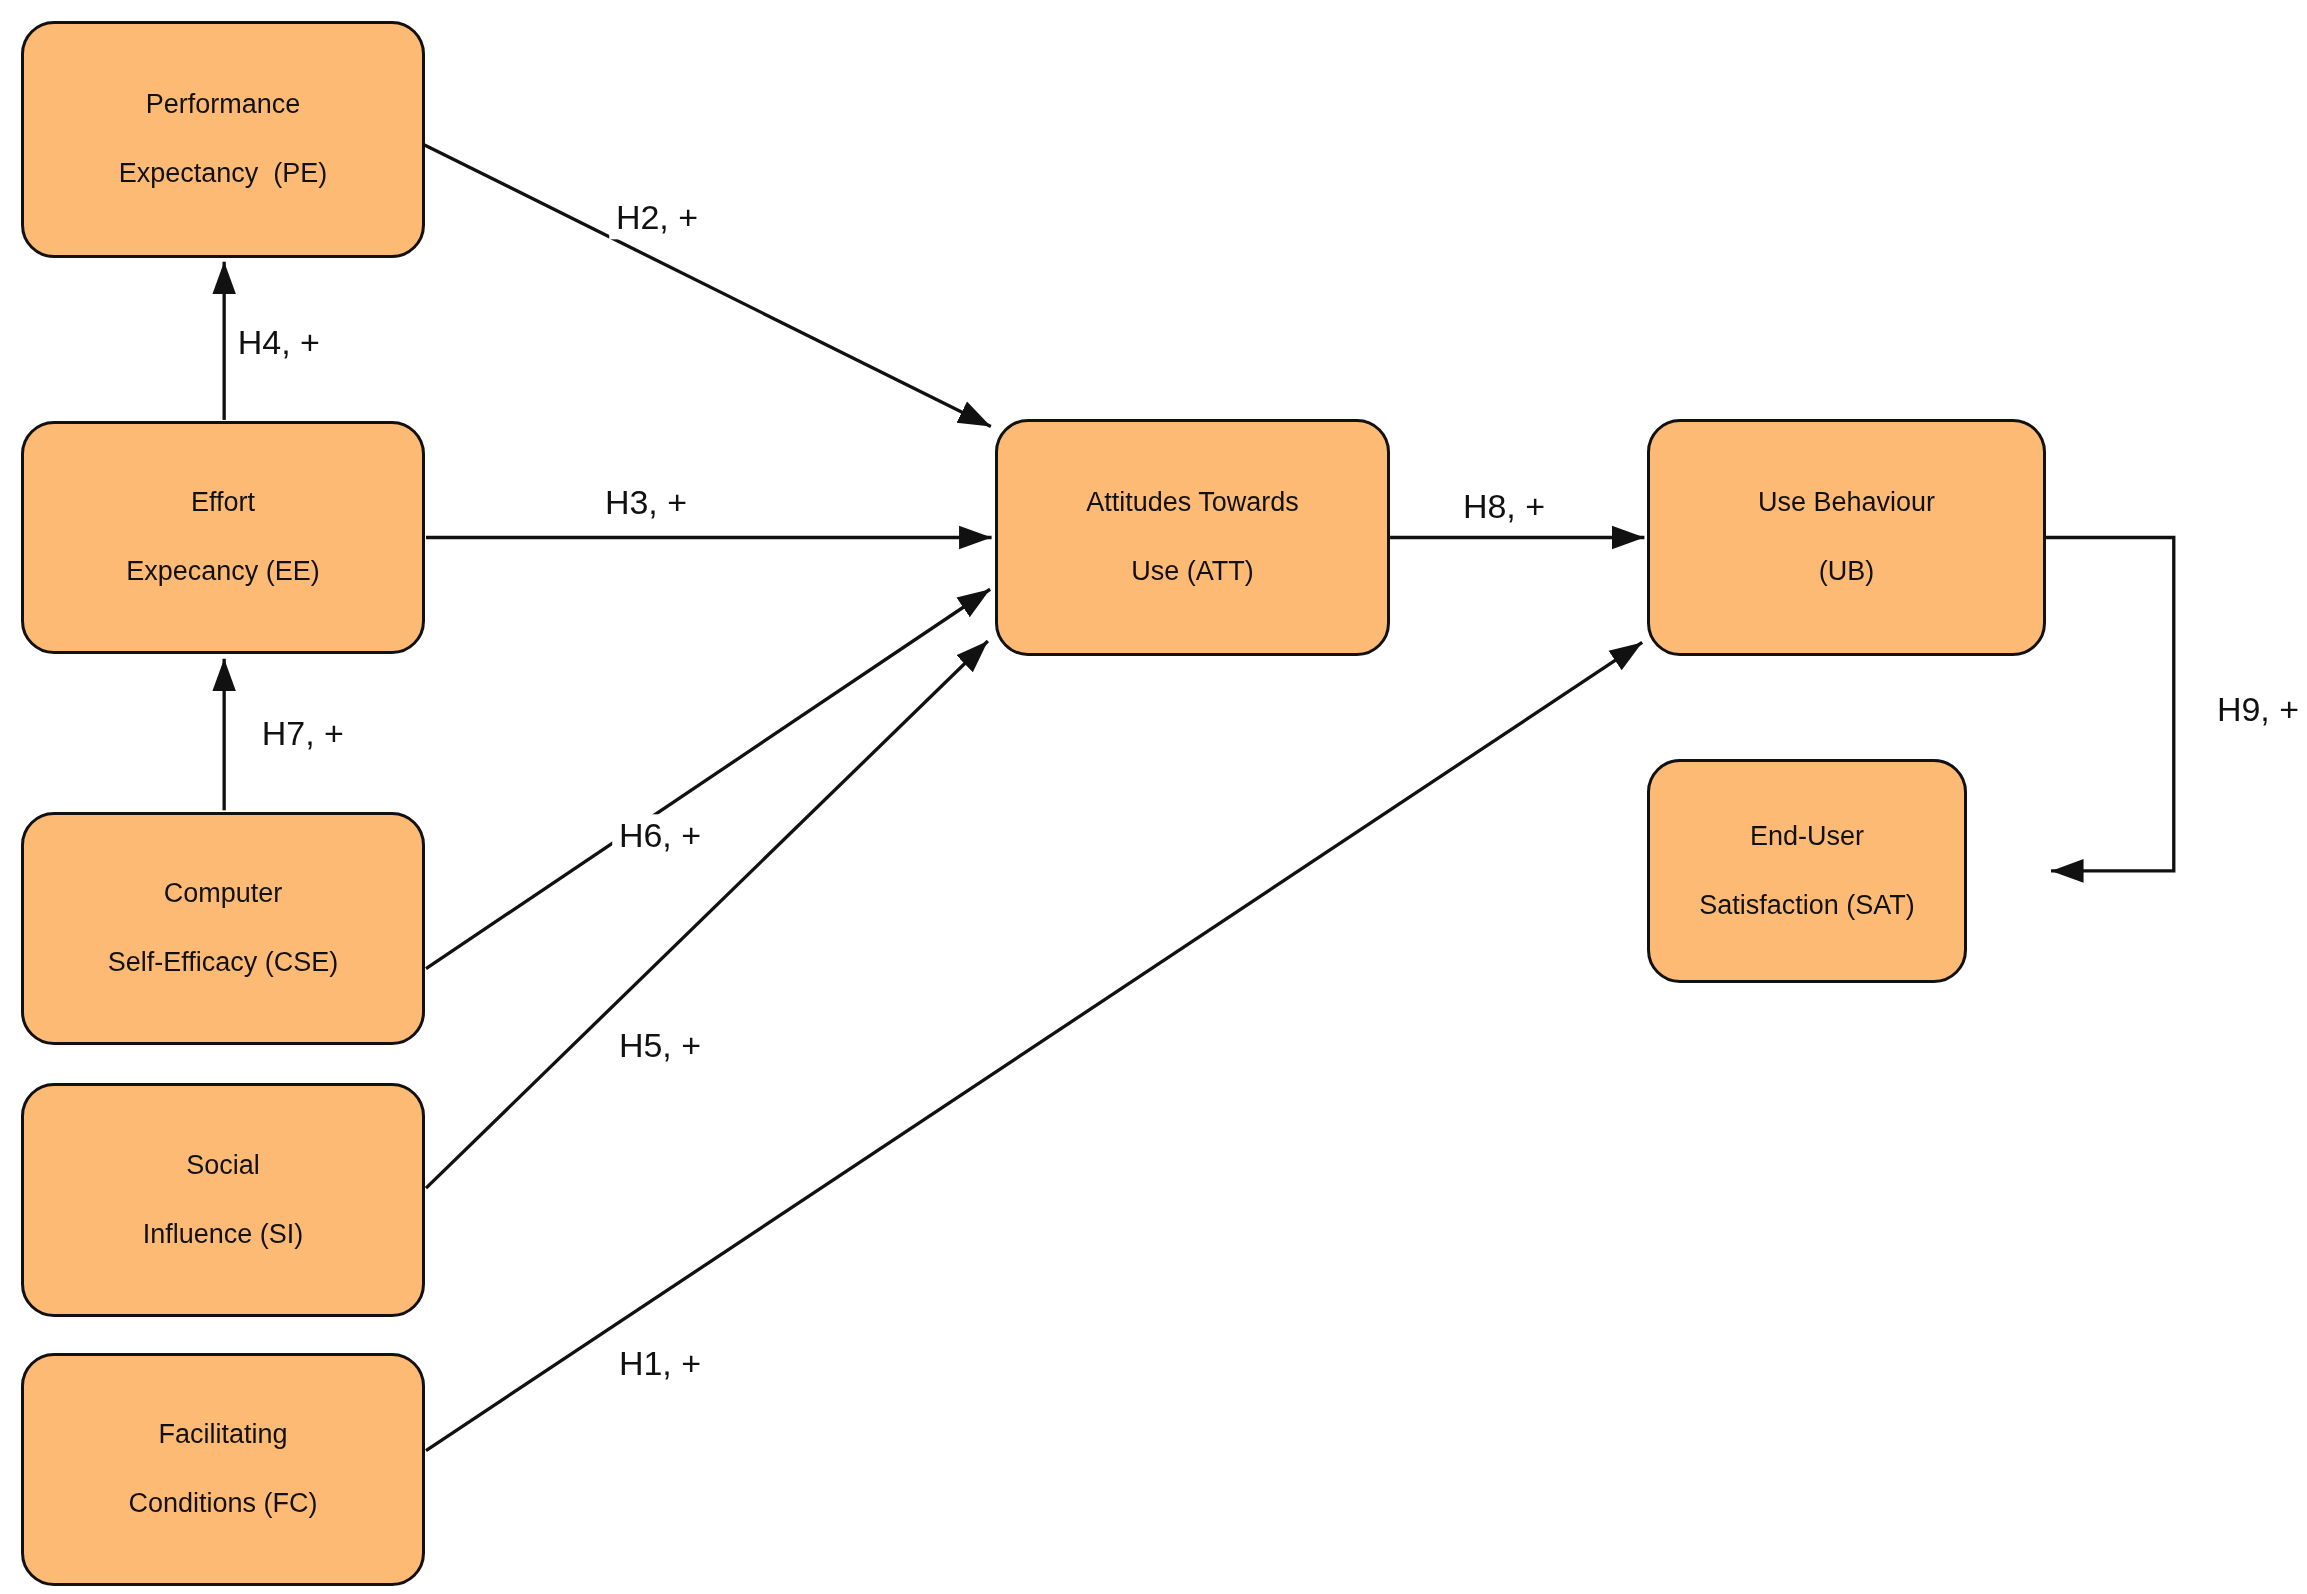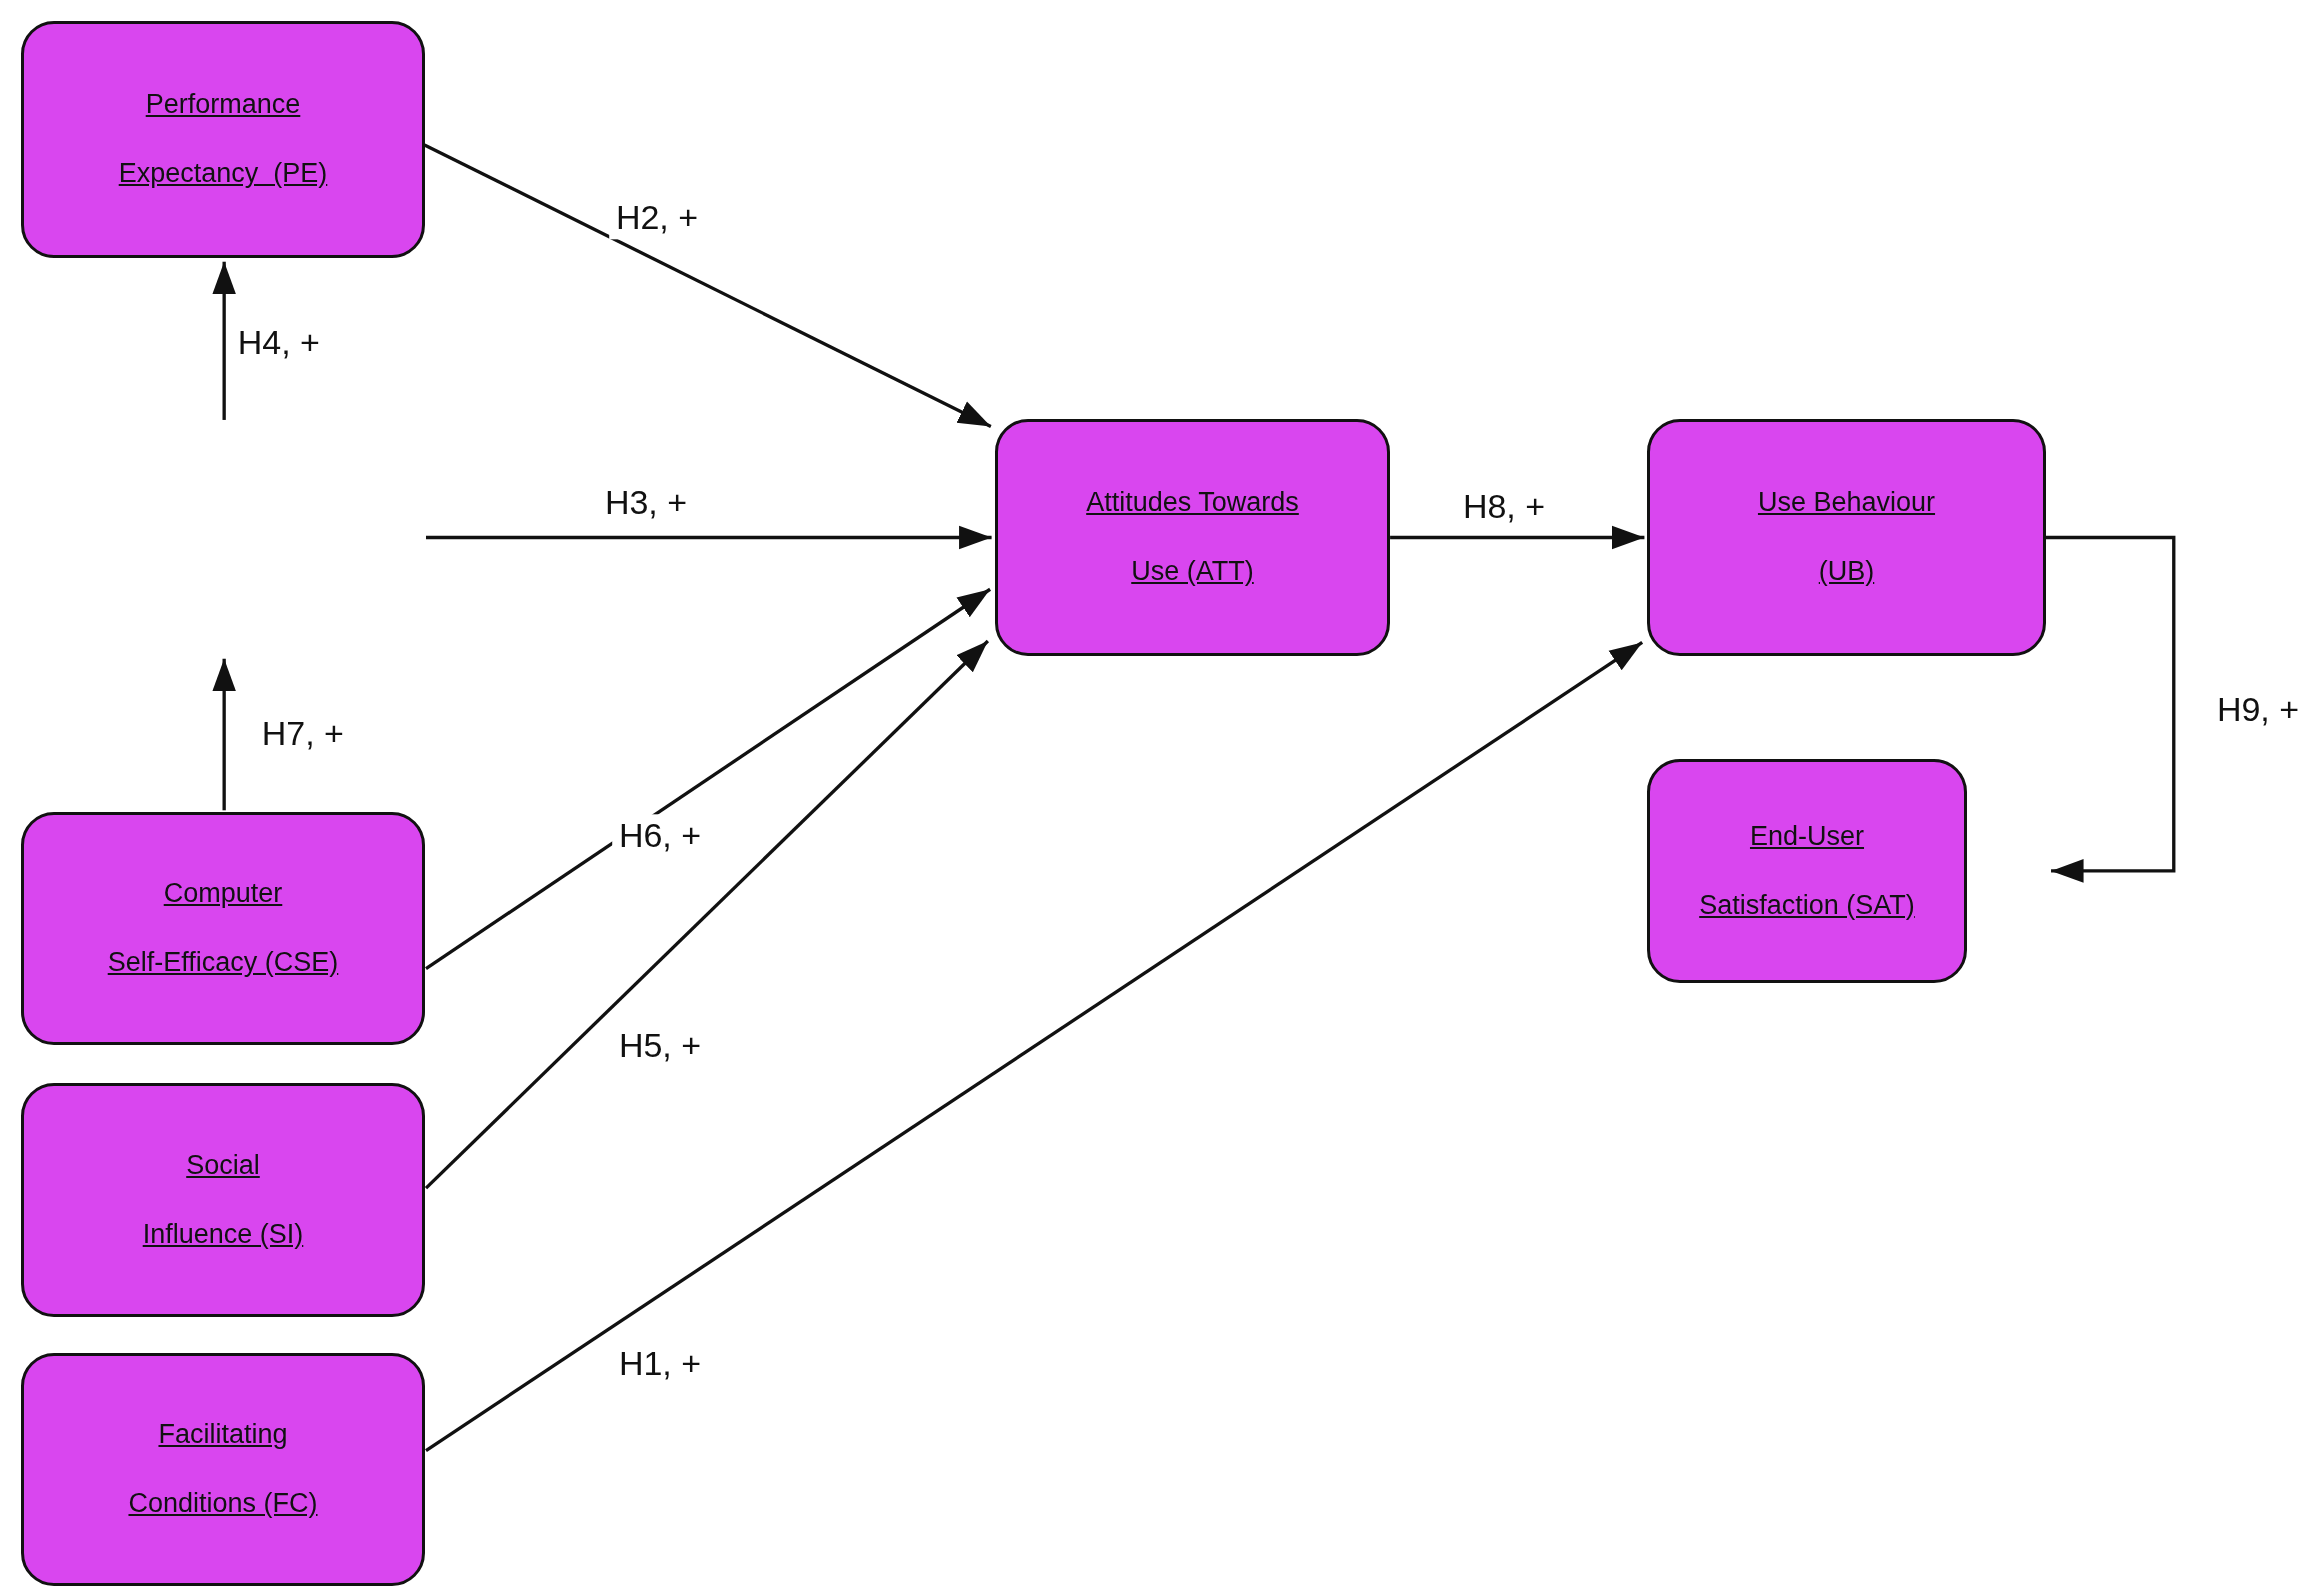--- a/index.html
+++ b/index.html
@@ -18,34 +18,33 @@
   #edges-svg {
     position: absolute;
     left: 0;
     top: 0;
     width: 2307px;
     height: 1594px;
   }
   .node {
     position: absolute;
     box-sizing: border-box;
-    background: #d946ef;
+    background: #fdba74;
     border: 3.7px solid #111111;
     border-radius: 33px;
     display: flex;
     flex-direction: column;
     align-items: center;
     justify-content: center;
     gap: 39px;
     color: #111111;
     font-size: 27px;
     text-align: center;
     white-space: pre-wrap;
     line-height: 1.1;
-    text-decoration: underline;
   }
   .node-pe  { left: 21px;   top: 21px;   width: 404px; height: 237px; }
   .node-ee  { left: 21px;   top: 421px;  width: 404px; height: 233px; }
   .node-cse { left: 21px;   top: 812px; width: 404px; height: 233px; }
   .node-si  { left: 21px;   top: 1083px; width: 404px; height: 234px; }
   .node-fc  { left: 21px;   top: 1353px; width: 404px; height: 233px; }
   .node-att { left: 995px; top: 419px;  width: 395px; height: 237px; }
   .node-ub  { left: 1647px; top: 419px;  width: 399px; height: 237px; }
   .node-sat { left: 1647px; top: 759px; width: 320px; height: 224px; }
 
@@ -93,20 +92,24 @@
       <path d="M1880 727 L2224 727" marker-end="url(#arrow)"></path>
       <path d="M2766 727 L2940 727 L2940 1178 L2774 1178" marker-end="url(#arrow)"></path>
     </g>
   </svg>
 
   <div class="node node-pe">
     <span>Performance</span>
     <span>Expectancy  (PE)</span>
   </div>
 
+  <div class="node node-ee">
+    <span>Effort</span>
+    <span>Expecancy (EE)</span>
+  </div>
 
   <div class="node node-cse">
     <span>Computer</span>
     <span>Self-Efficacy (CSE)</span>
   </div>
 
   <div class="node node-si">
     <span>Social</span>
     <span>Influence (SI)</span>
   </div>

